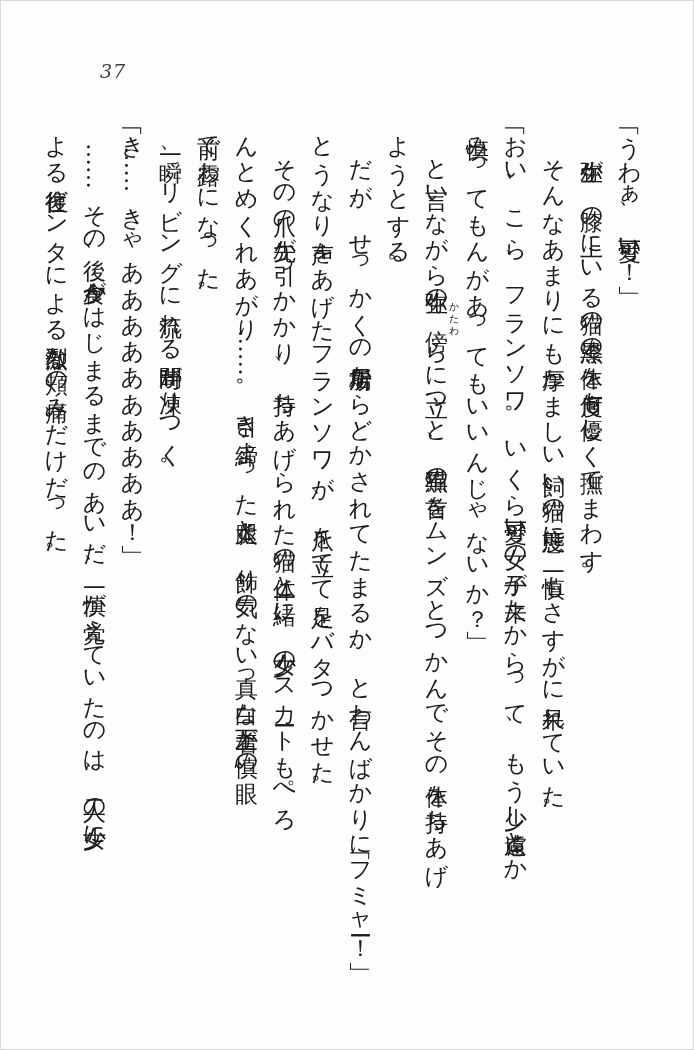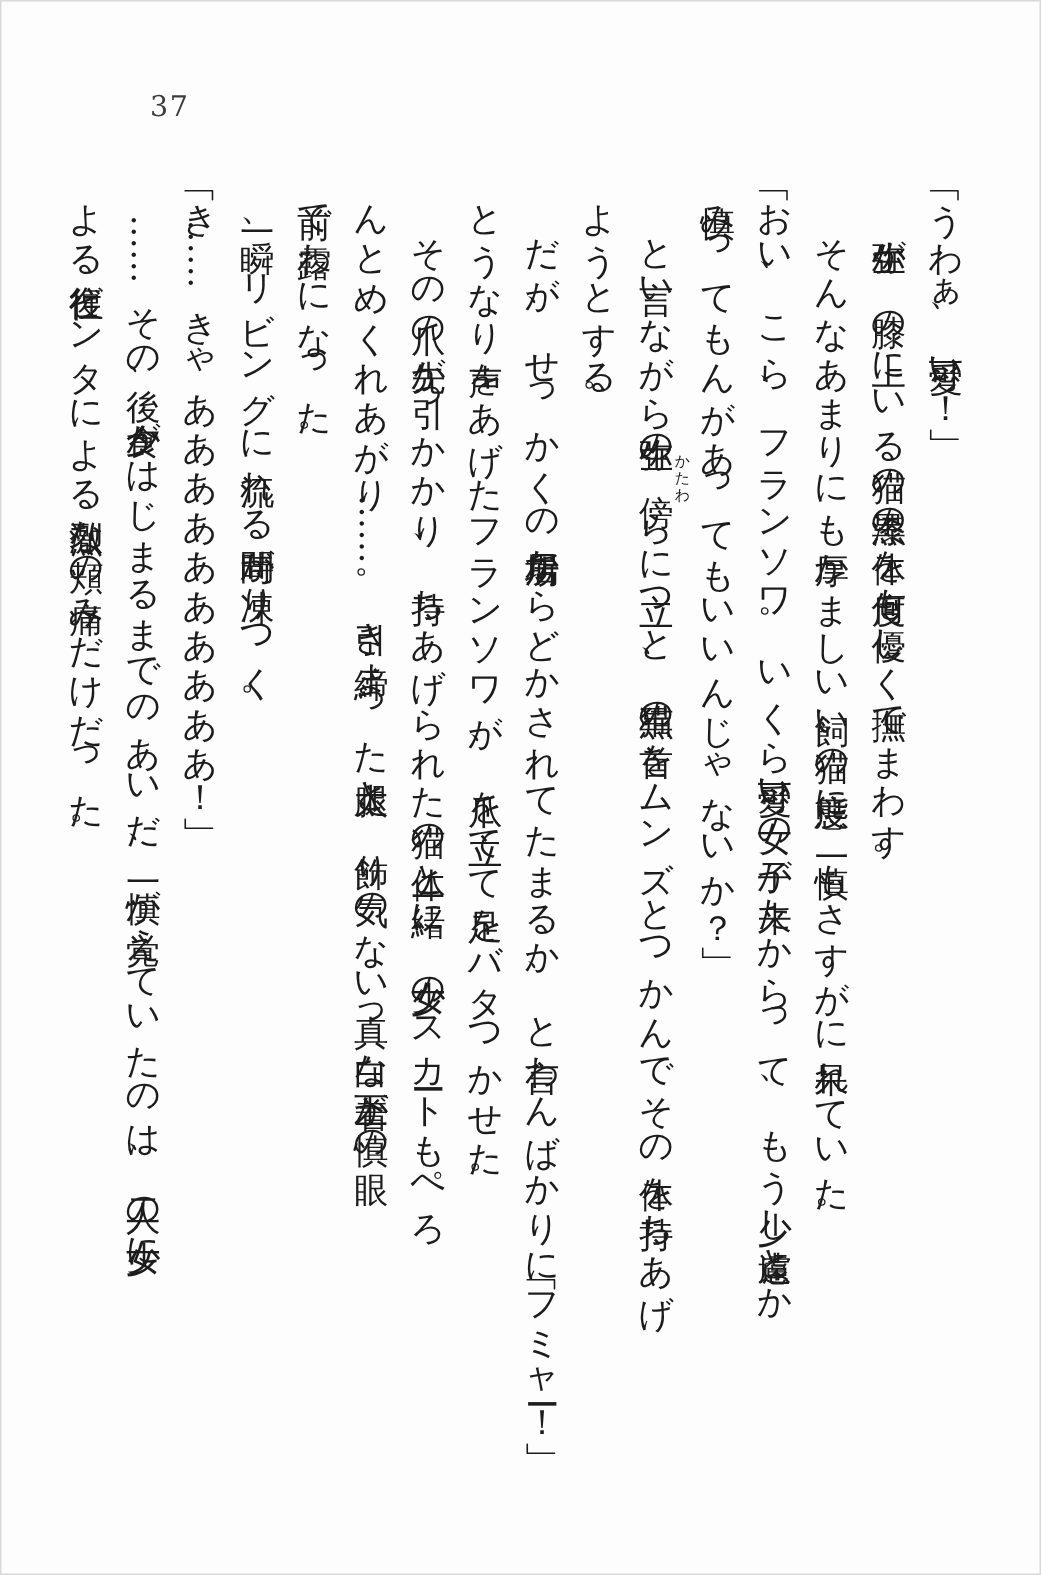--- a/index.html
+++ b/index.html
@@ -19,20 +19,21 @@
     height: 1048px;
     border: 1px solid #d9d9d9;
     background: #fdfdfd;
     box-sizing: content-box;
   }
   .page-number {
     position: absolute;
     top: 59px;
     left: 99px;
     font-size: 19px;
+    font-style: italic;
     color: #3c3c3c;
     letter-spacing: 1px;
   }
   .text-area {
     position: absolute;
     top: 119px;
     right: 44px;
     height: 892px;
     writing-mode: vertical-rl;
     text-orientation: mixed;

